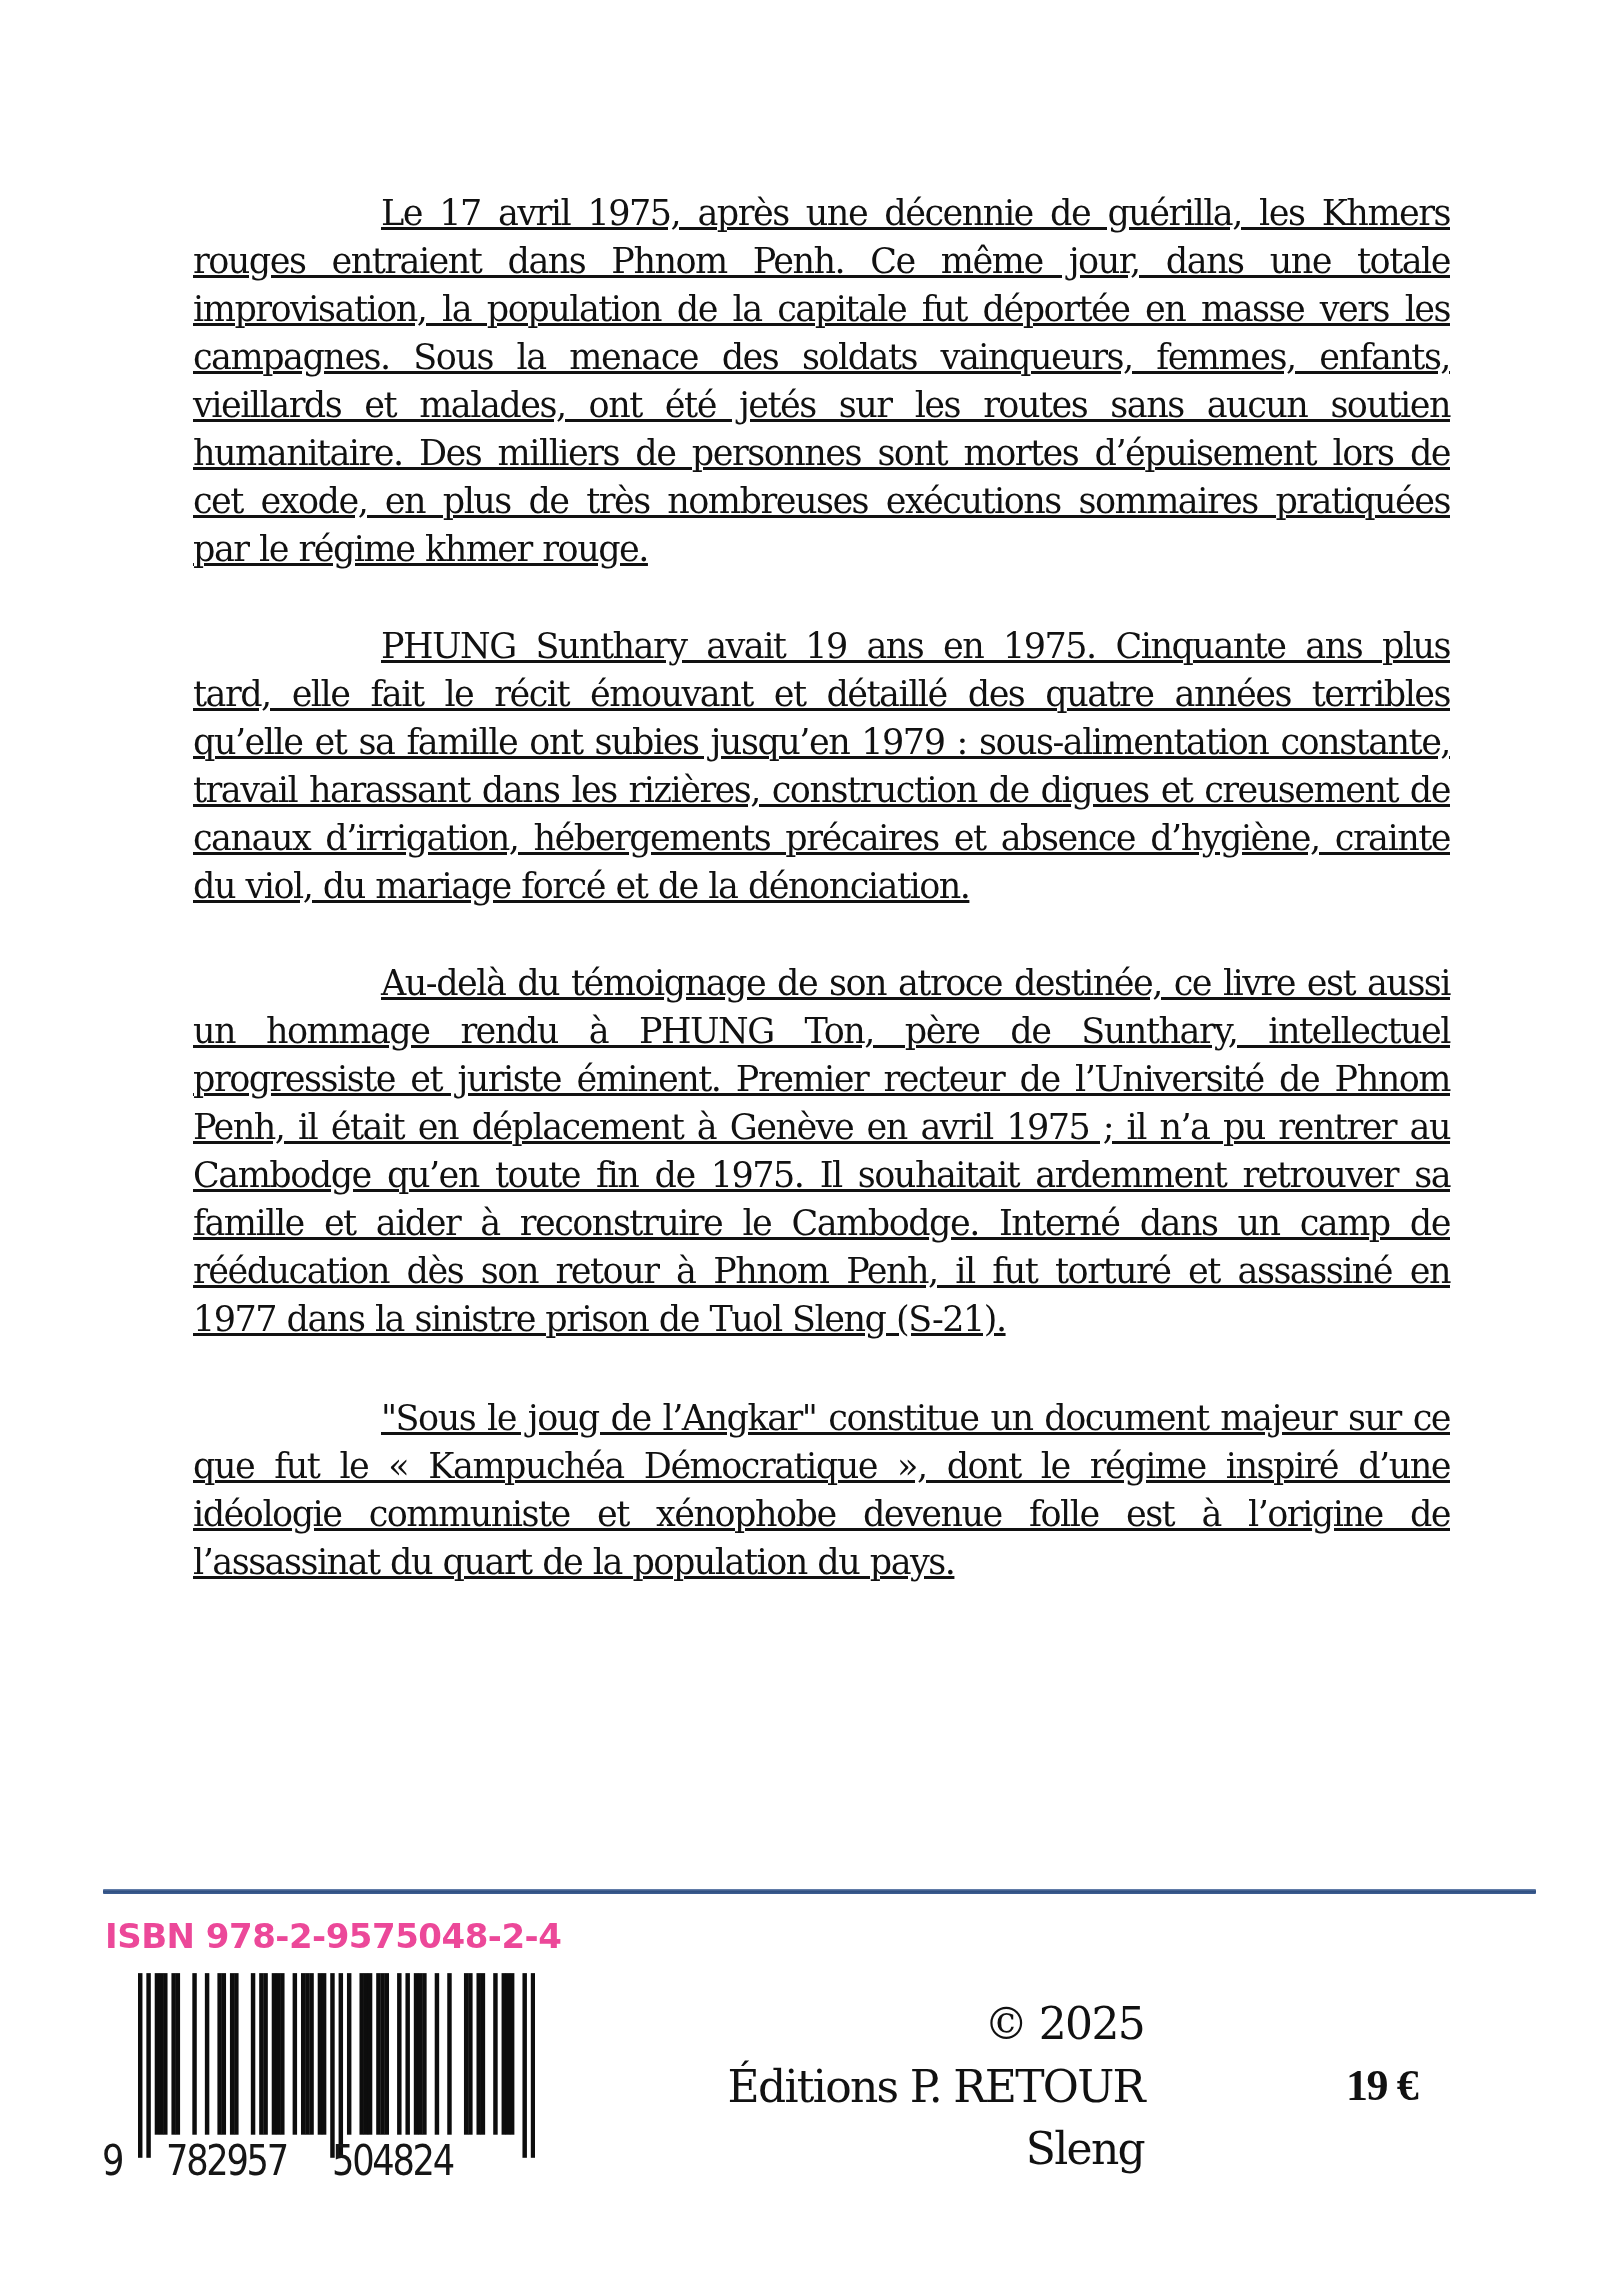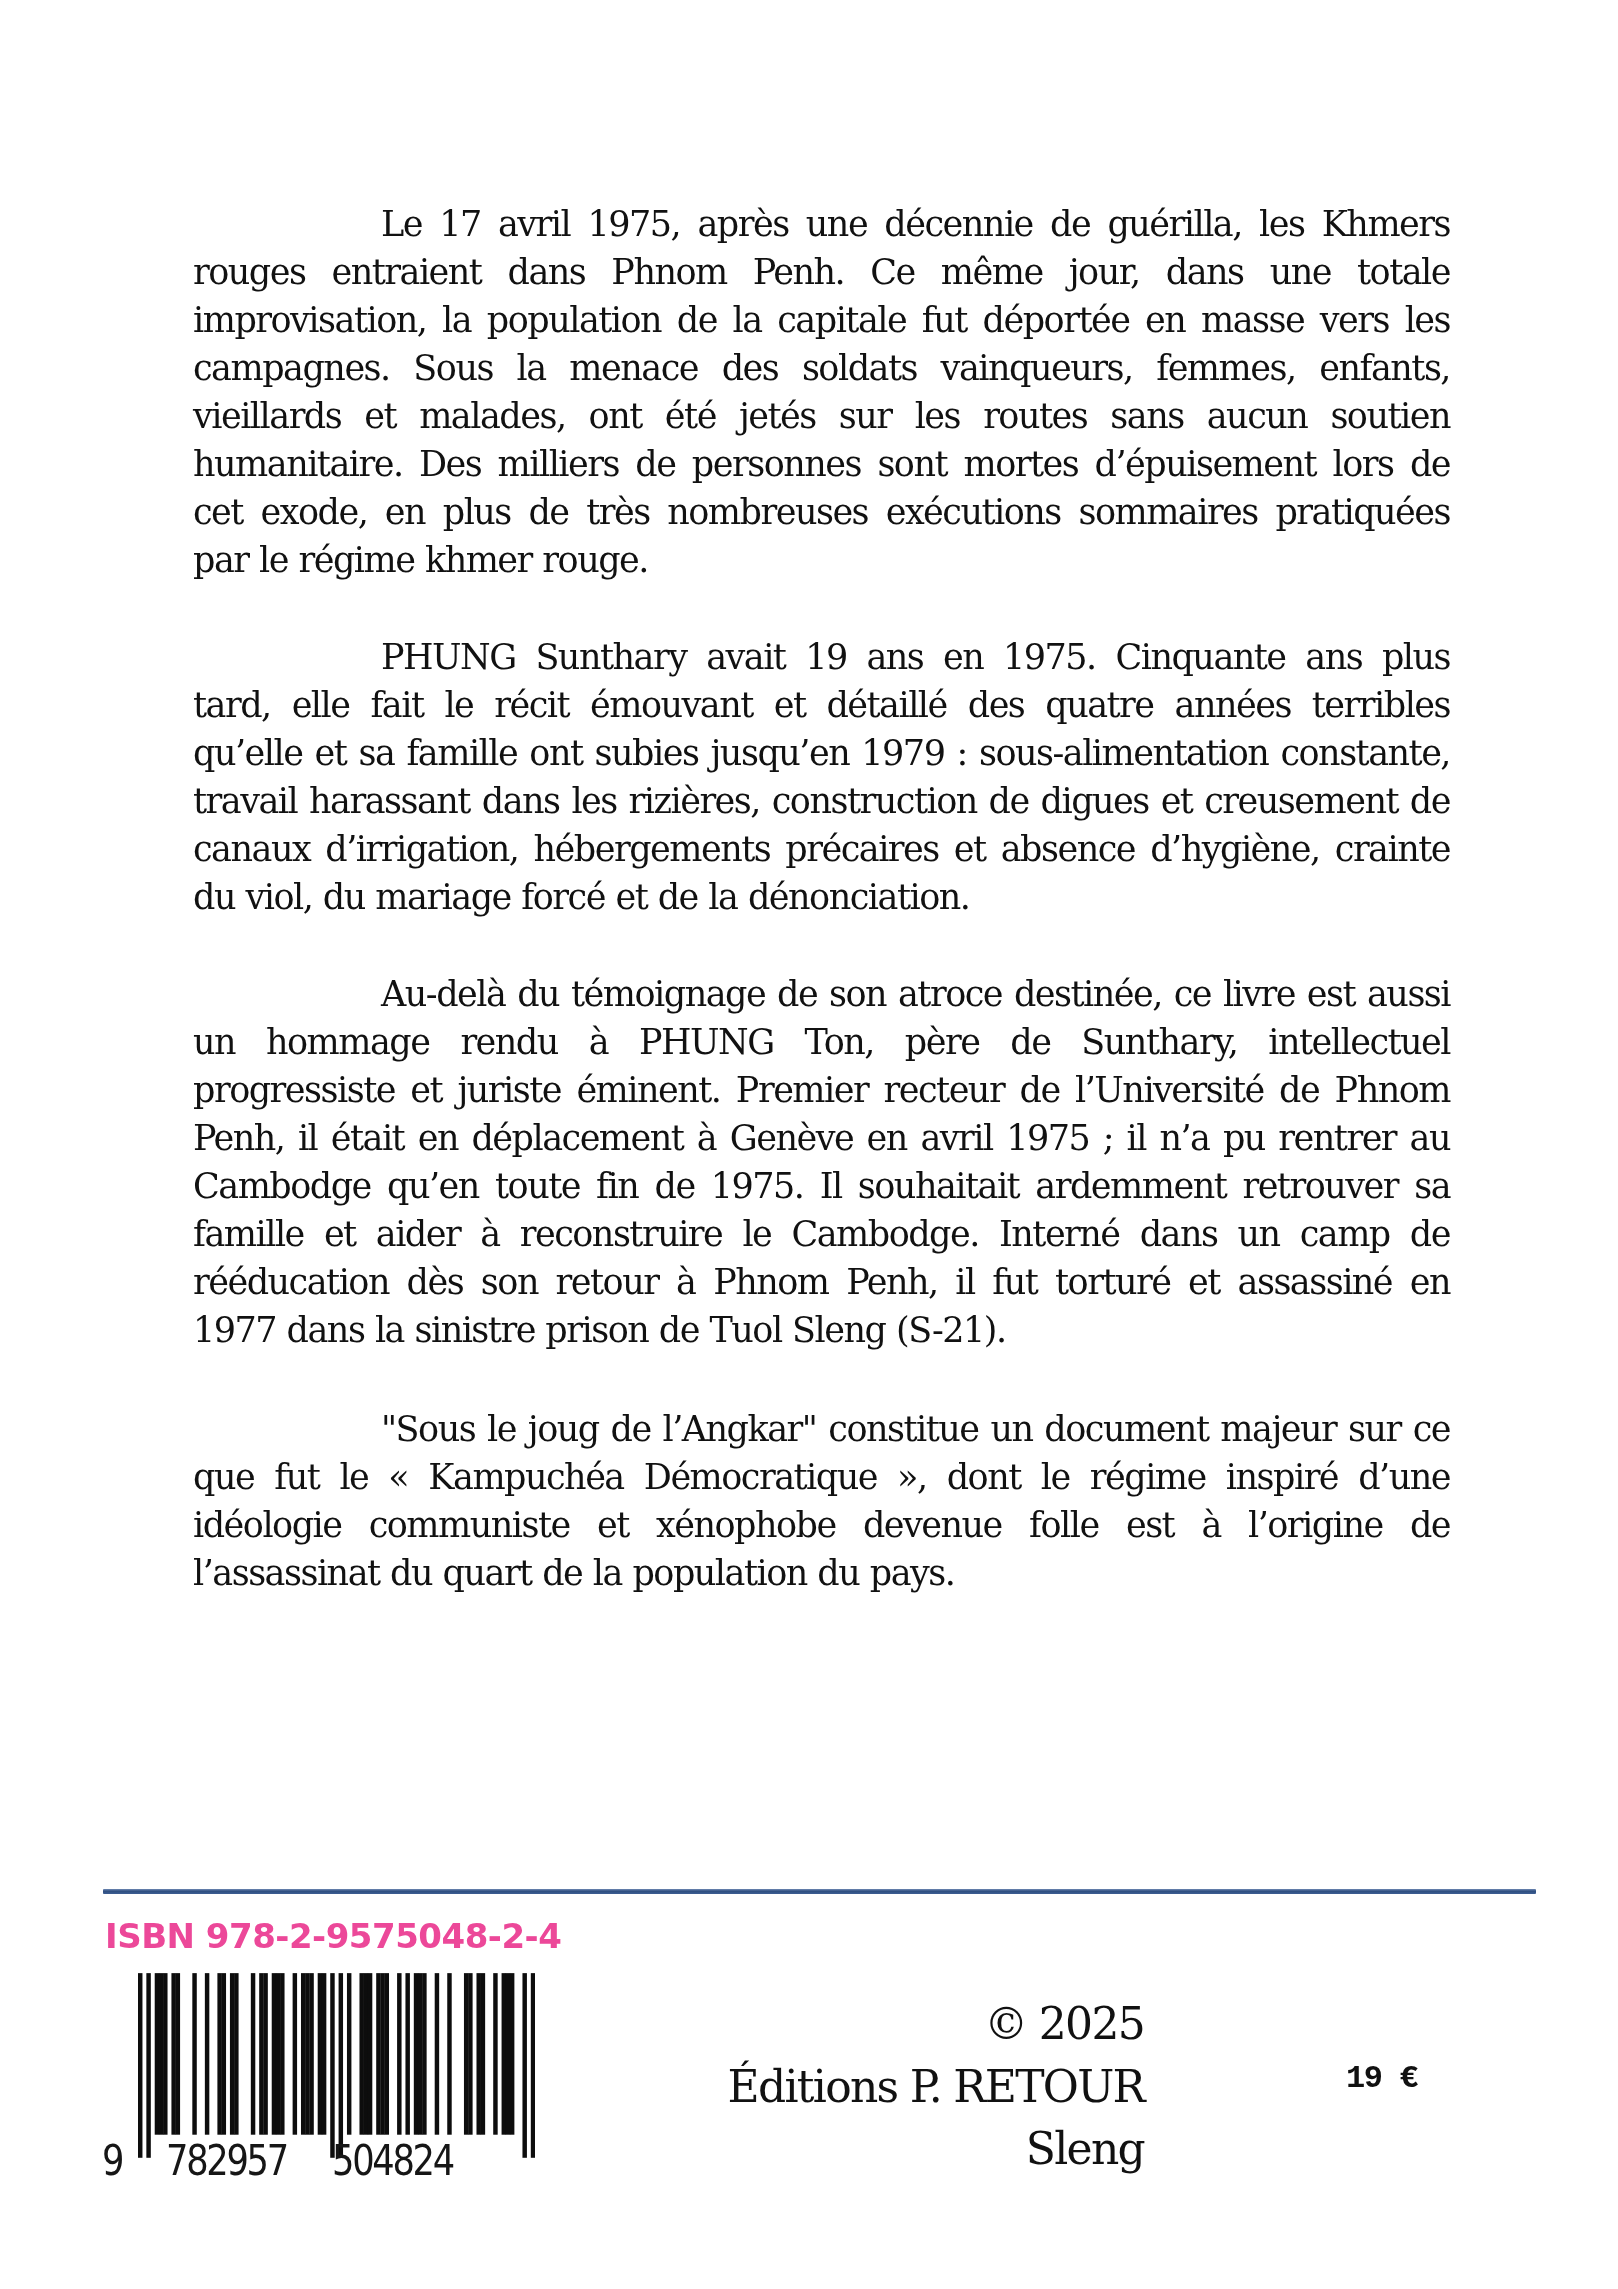--- a/index.html
+++ b/index.html
@@ -19,24 +19,25 @@
       left: 193px;
       top: 189px;
       width: 1257px;
       font-family: "DejaVu Serif", "Liberation Serif", serif;
       font-size: 35px;
       line-height: 48px;
       letter-spacing: -1.5px;
       word-spacing: 0.9px;
     }
     .para {
-      margin: 11px 0 49px 0;
+      margin: 0 0 49px 0;
       text-align: justify;
       text-indent: 188px;
       hyphens: none;
+      text-decoration: underline;
     }
     .para.p2 { margin-bottom: 49px; }
     .para.p3 { margin-bottom: 51px; }
 
     .divider {
       position: absolute;
       left: 103px;
       top: 1889px;
       width: 1433px;
       height: 4.6px;
@@ -89,23 +90,23 @@
       color: #111111;
     }
     .imprint-copyright { top: 1998px; }
     .imprint-publisher { top: 2061px; }
     .imprint-city      { top: 2123px; }
 
     .price {
       position: absolute;
       left: 1346px;
       top: 2060px;
-      font-family: Liberation Mono, monospace;
+      font-family: Liberation Serif, serif;
       font-weight: bold;
-      font-size: 32px;
+      font-size: 44px;
       letter-spacing: -1.4px;
       color: #111111;
     }
   </style>
 </head>
 <body>
 
 <div class="text-block">
   <p class="para p1">Le 17 avril 1975, après une décennie de guérilla, les Khmers rouges entraient dans Phnom Penh. Ce même jour, dans une totale improvisation, la population de la capitale fut déportée en masse vers les campagnes. Sous la menace des soldats vainqueurs, femmes, enfants, vieillards et malades, ont été jetés sur les routes sans aucun soutien humanitaire. Des milliers de personnes sont mortes d’épuisement lors de cet exode, en plus de très nombreuses exécutions sommaires pratiquées par le régime khmer rouge.</p>
   <p class="para p2">PHUNG Sunthary avait 19 ans en 1975. Cinquante ans plus tard, elle fait le récit émouvant et détaillé des quatre années terribles qu’elle et sa famille ont subies jusqu’en 1979 : sous-alimentation constante, travail harassant dans les rizières, construction de digues et creusement de canaux d’irrigation, hébergements précaires et absence d’hygiène, crainte du viol, du mariage forcé et de la dénonciation.</p>

